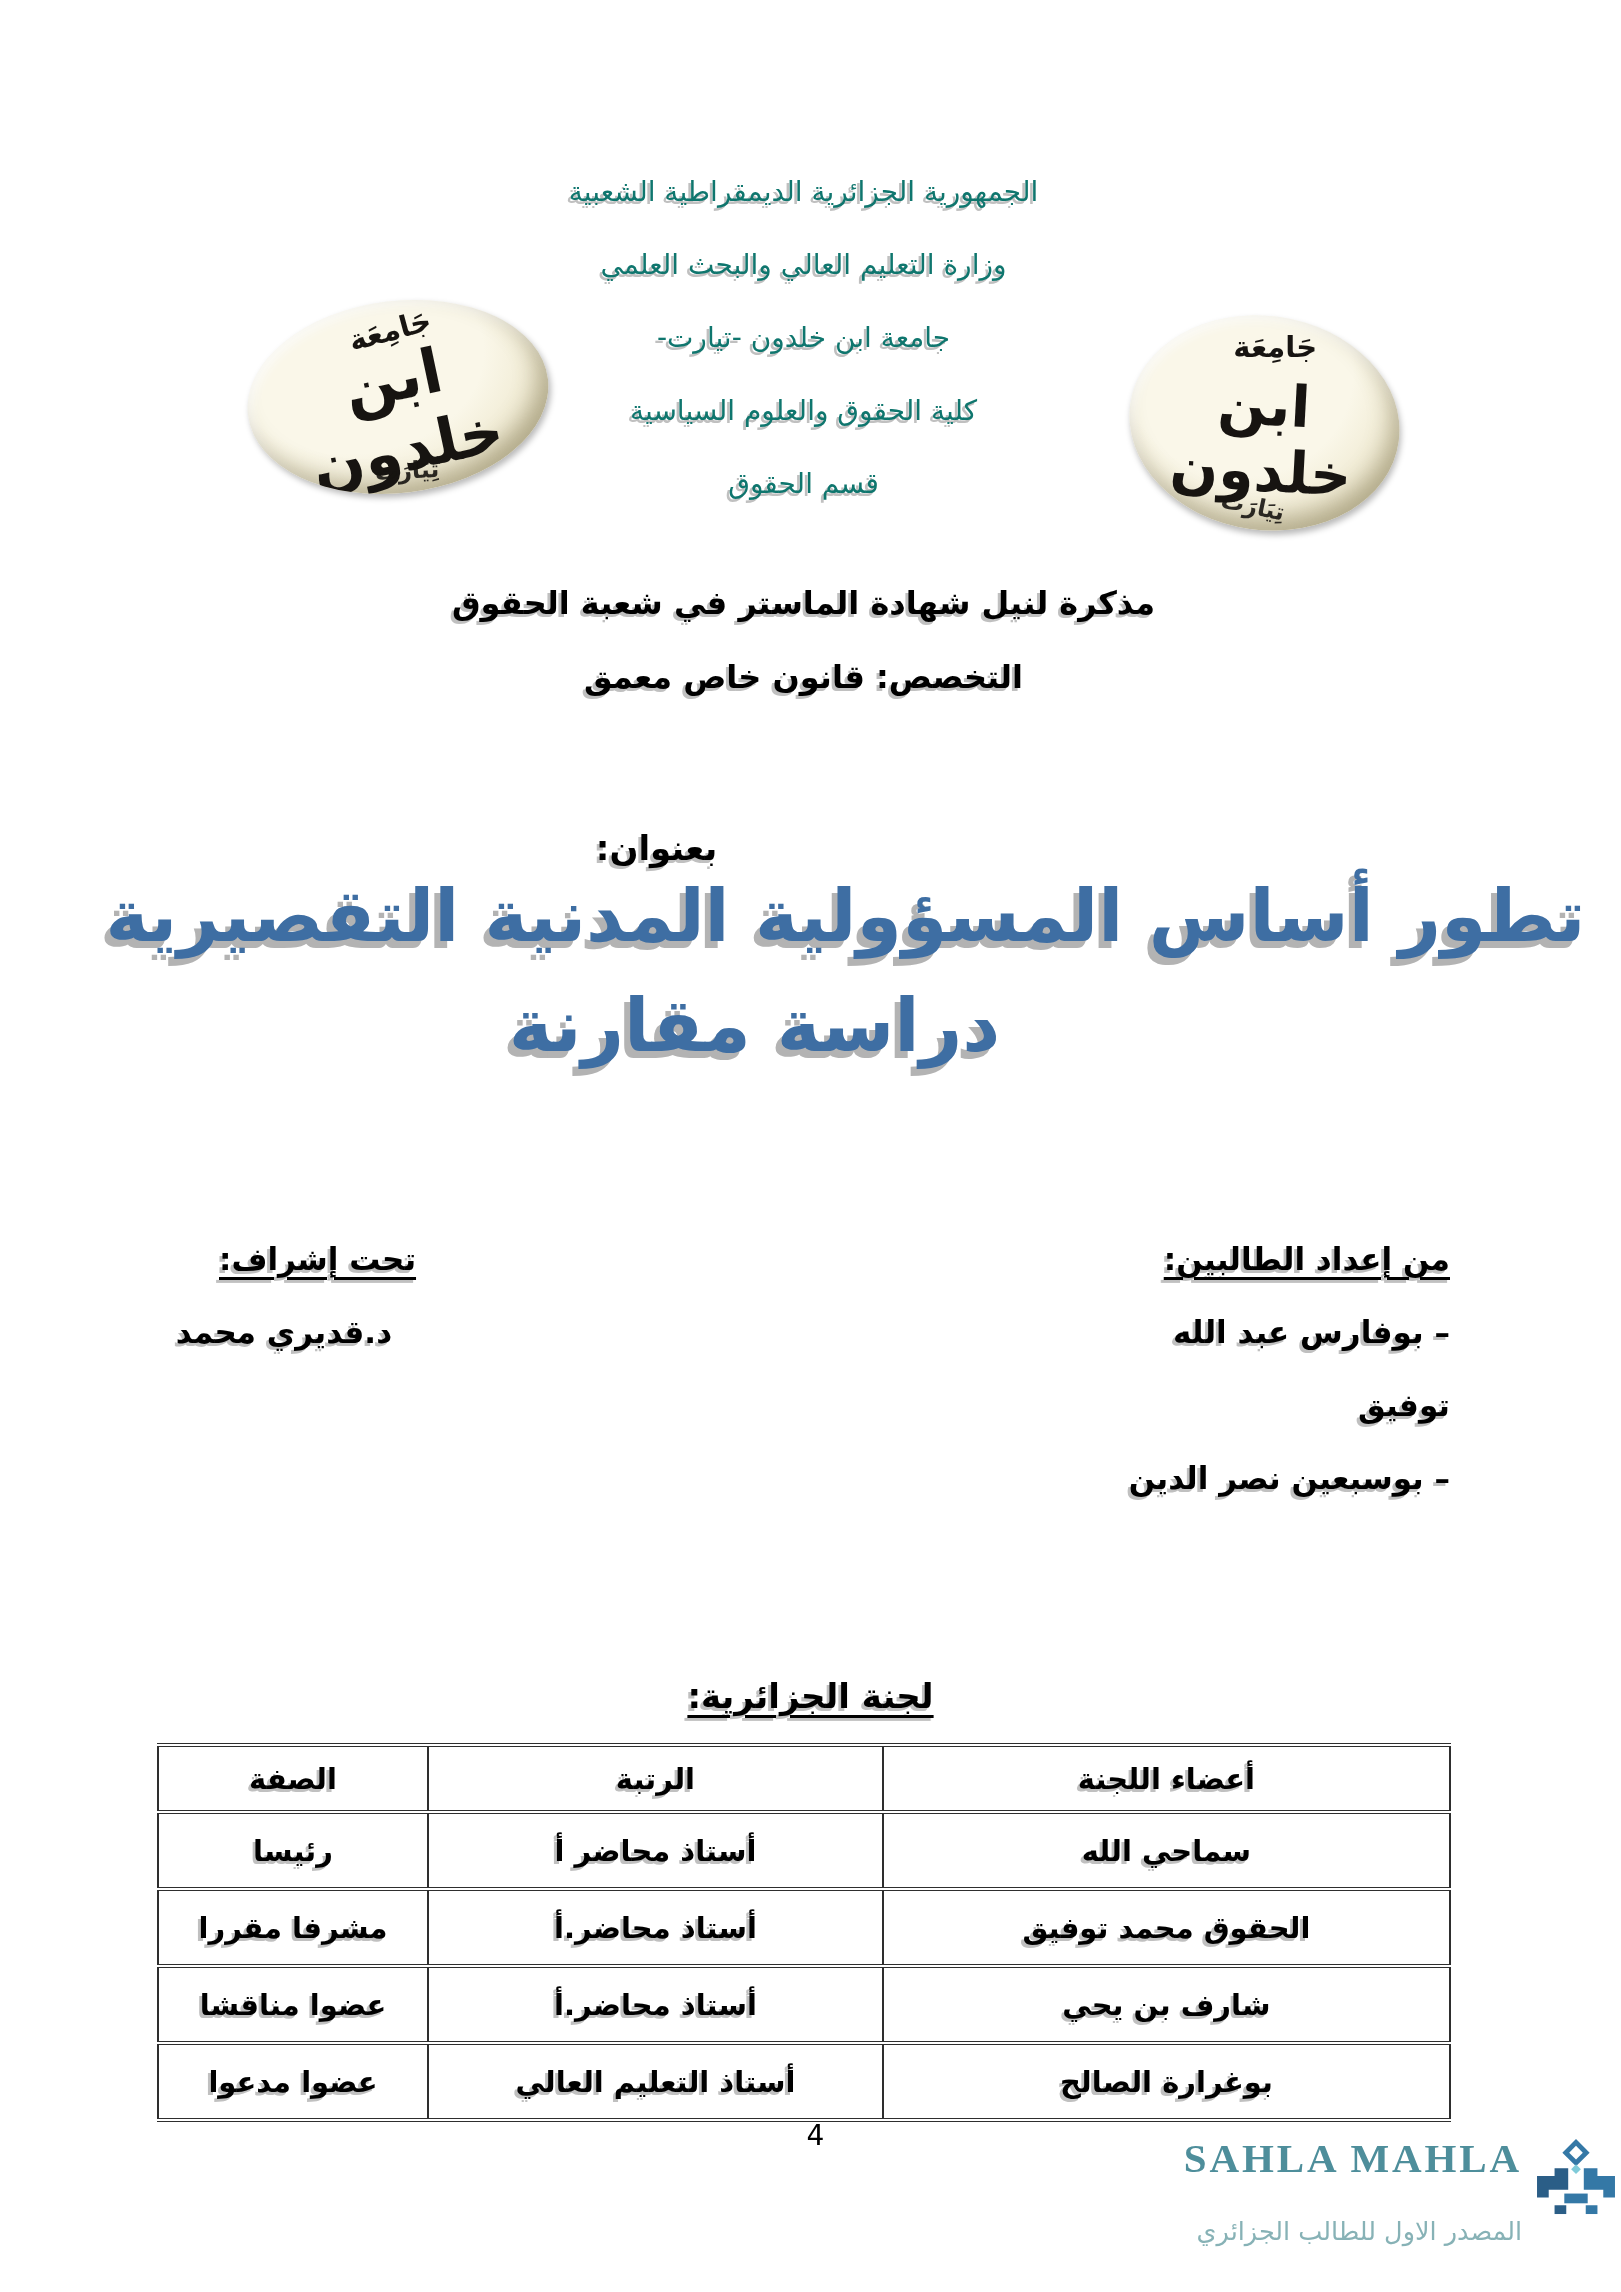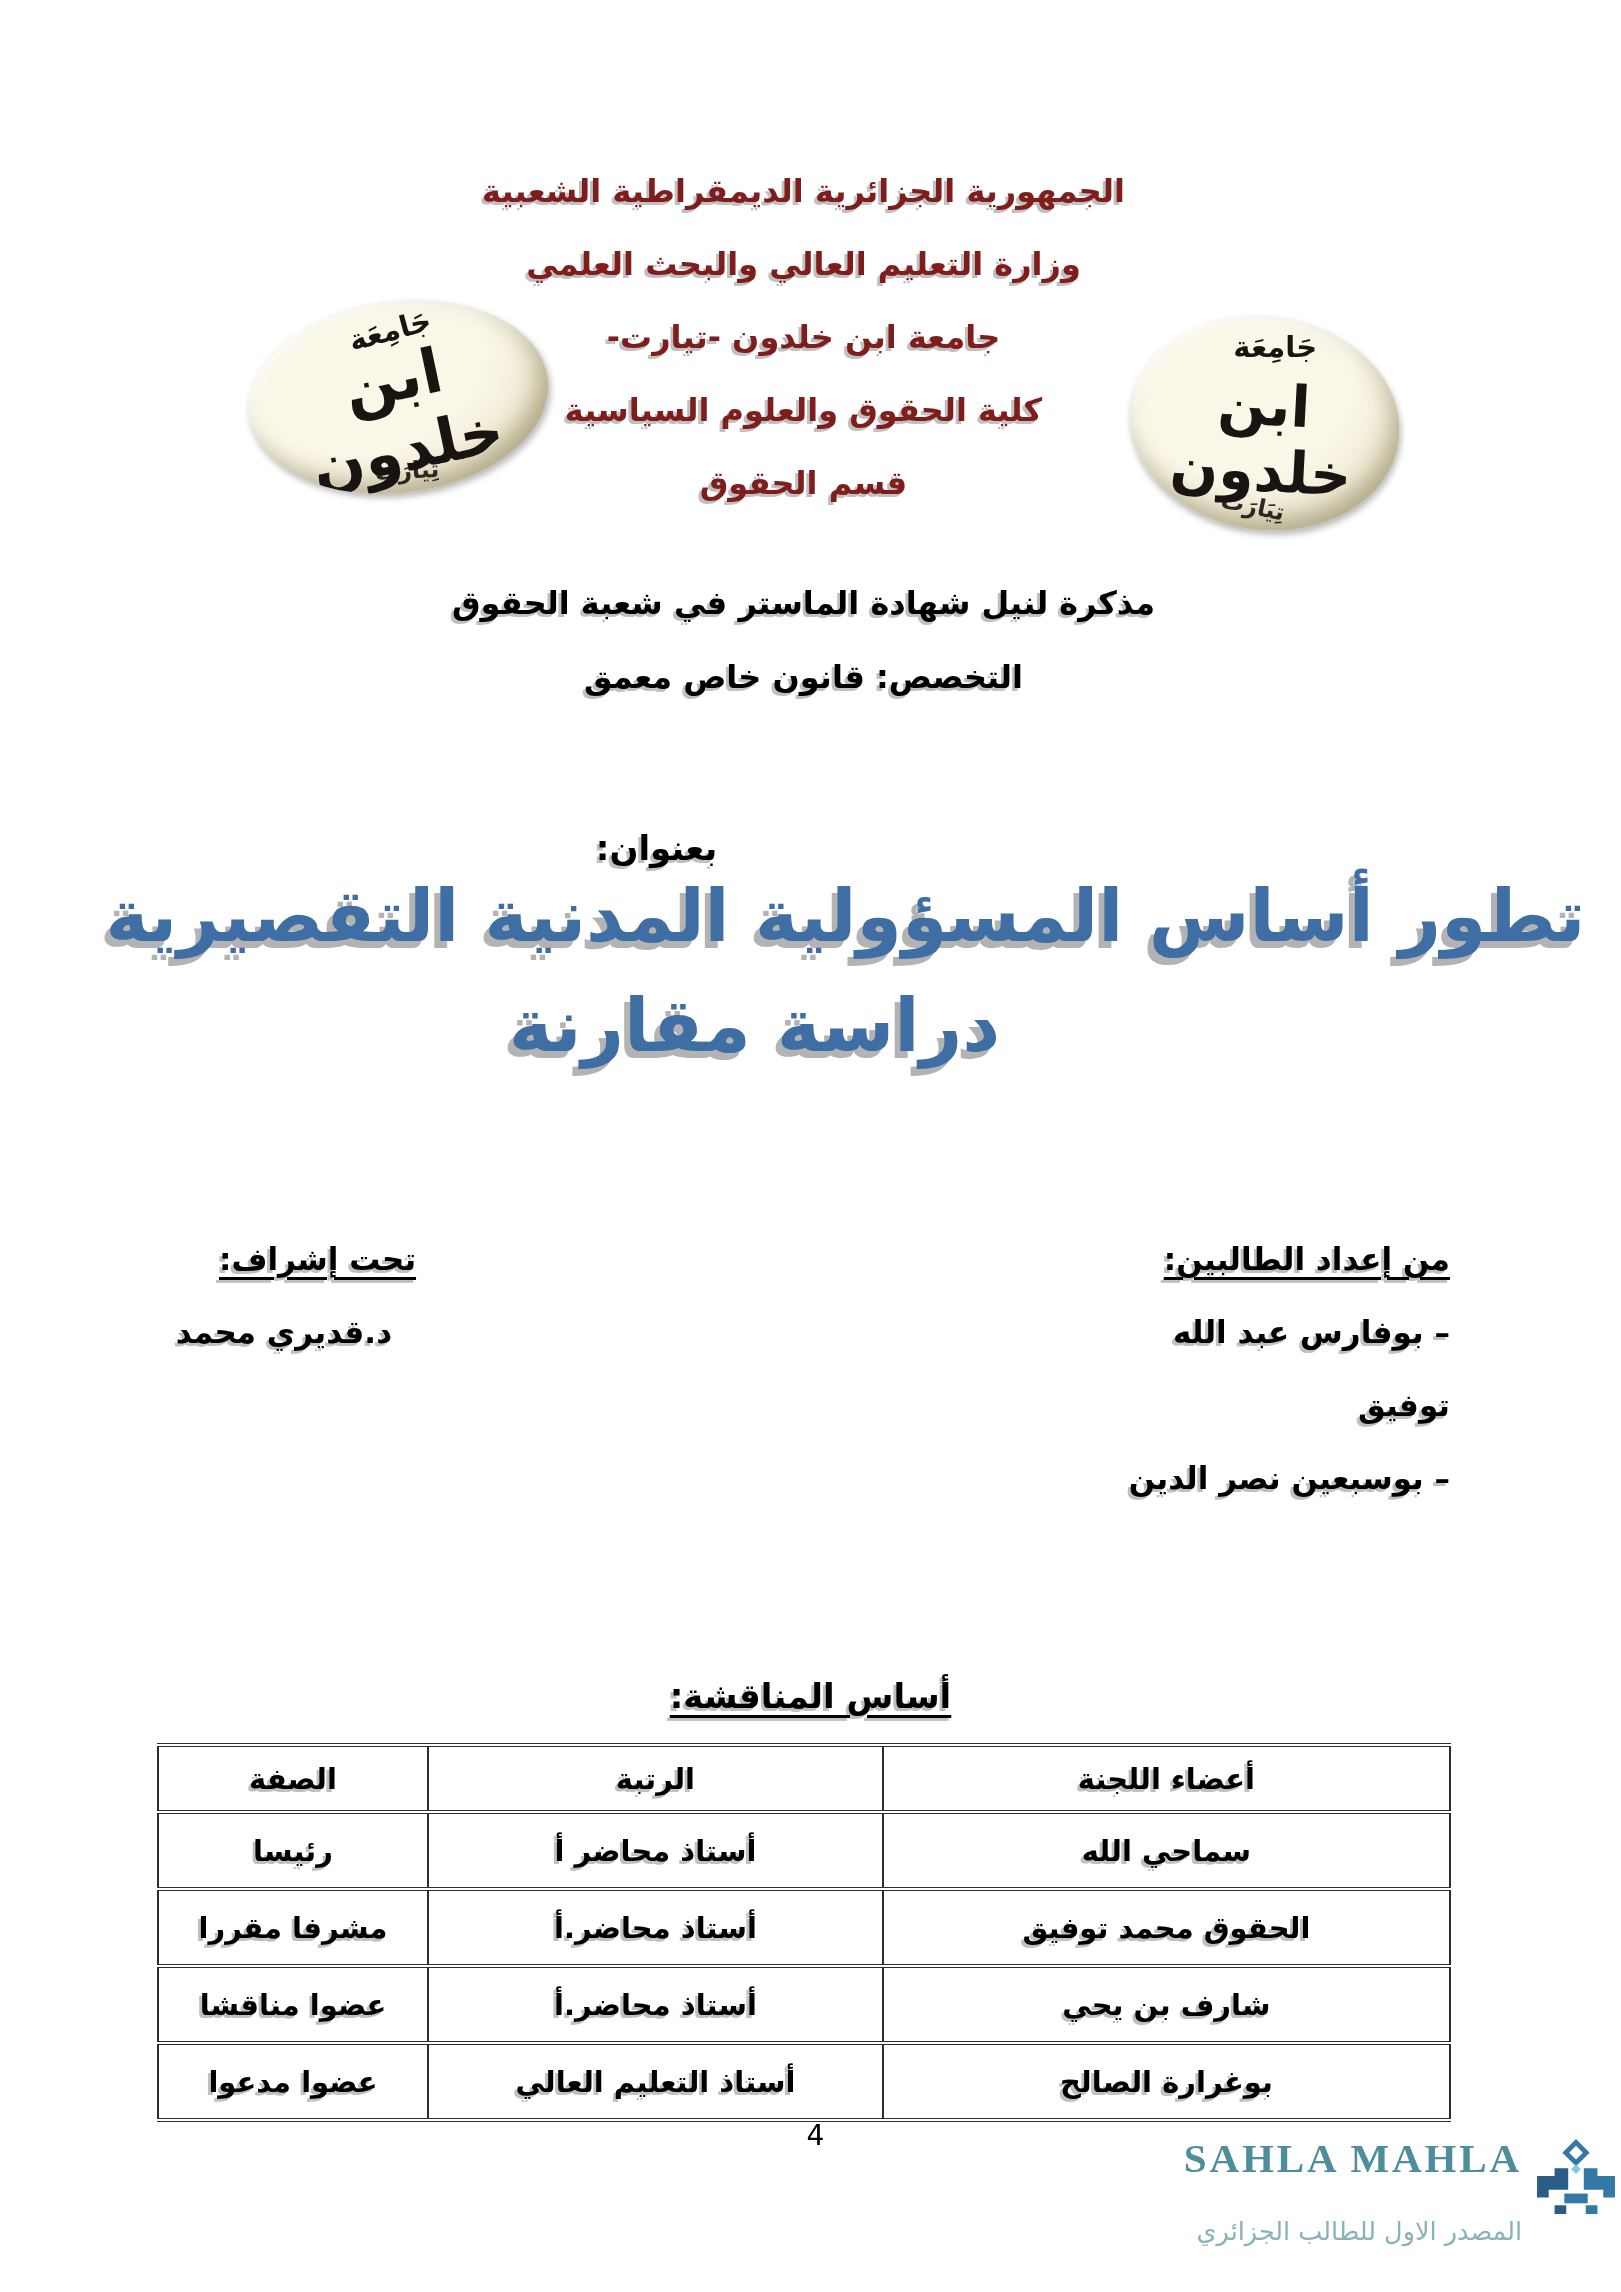--- a/index.html
+++ b/index.html
@@ -10,21 +10,21 @@
     background:#ffffff;
     font-family:"DejaVu Sans", sans-serif;
     direction:rtl;
     overflow:hidden;
   }
   .abs{position:absolute;}
   .center{text-align:center;}
   .shadowed{text-shadow:-2.9px 2.9px 0 #c0c0c0;}
   
   .header-block{left:0;top:155px;width:1607px;}
-  .header-line{line-height:73px;font-size:32px;font-weight:bold;color:#7f1d1d;}
+  .header-line{line-height:73px;font-size:28px;font-weight:normal;color:#0f766e;}
   
   .seal{
     border-radius:50%;
     background:radial-gradient(ellipse at 38% 28%, #faf7e9 48%, #efe9d0 72%, #d6cfab 96%);
     box-shadow:inset -9.8px -11.8px 21.6px rgba(95,85,45,.38), inset 3.9px 4.9px 9.8px rgba(255,255,255,.8), 2px 3.9px 6.9px rgba(0,0,0,.28);
     overflow:hidden;
     color:#171411;
   }
   .seal-left{left:247px;top:301px;width:302px;height:192px;transform:rotate(-7deg);}
   .seal-right{left:1129px;top:316px;width:271px;height:214px;transform:rotate(8deg);}
@@ -125,21 +125,21 @@
     <div class="shadowed">– بوسبعين نصر الدين</div>
   </div>
 
   <div class="abs main-title title-line2 center" style="color:#3E6EA3;">دراسة مقارنة</div>
 
   <div class="abs supervisor-block">
     <div class="underlined shadowed">تحت إشراف:</div>
     <div class="supervisor-name shadowed">د.قديري محمد</div>
   </div>
 
-  <div class="abs committee-heading center underlined shadowed">أساس المناقشة:</div>
+  <div class="abs committee-heading center underlined shadowed">لجنة الجزائرية:</div>
 
   <table class="committee">
     <colgroup>
         <col class="c-member">
         <col class="c-rank">
         <col class="c-role">
       </colgroup>
     <thead>
       <tr>
         <th>أعضاء اللجنة</th>

